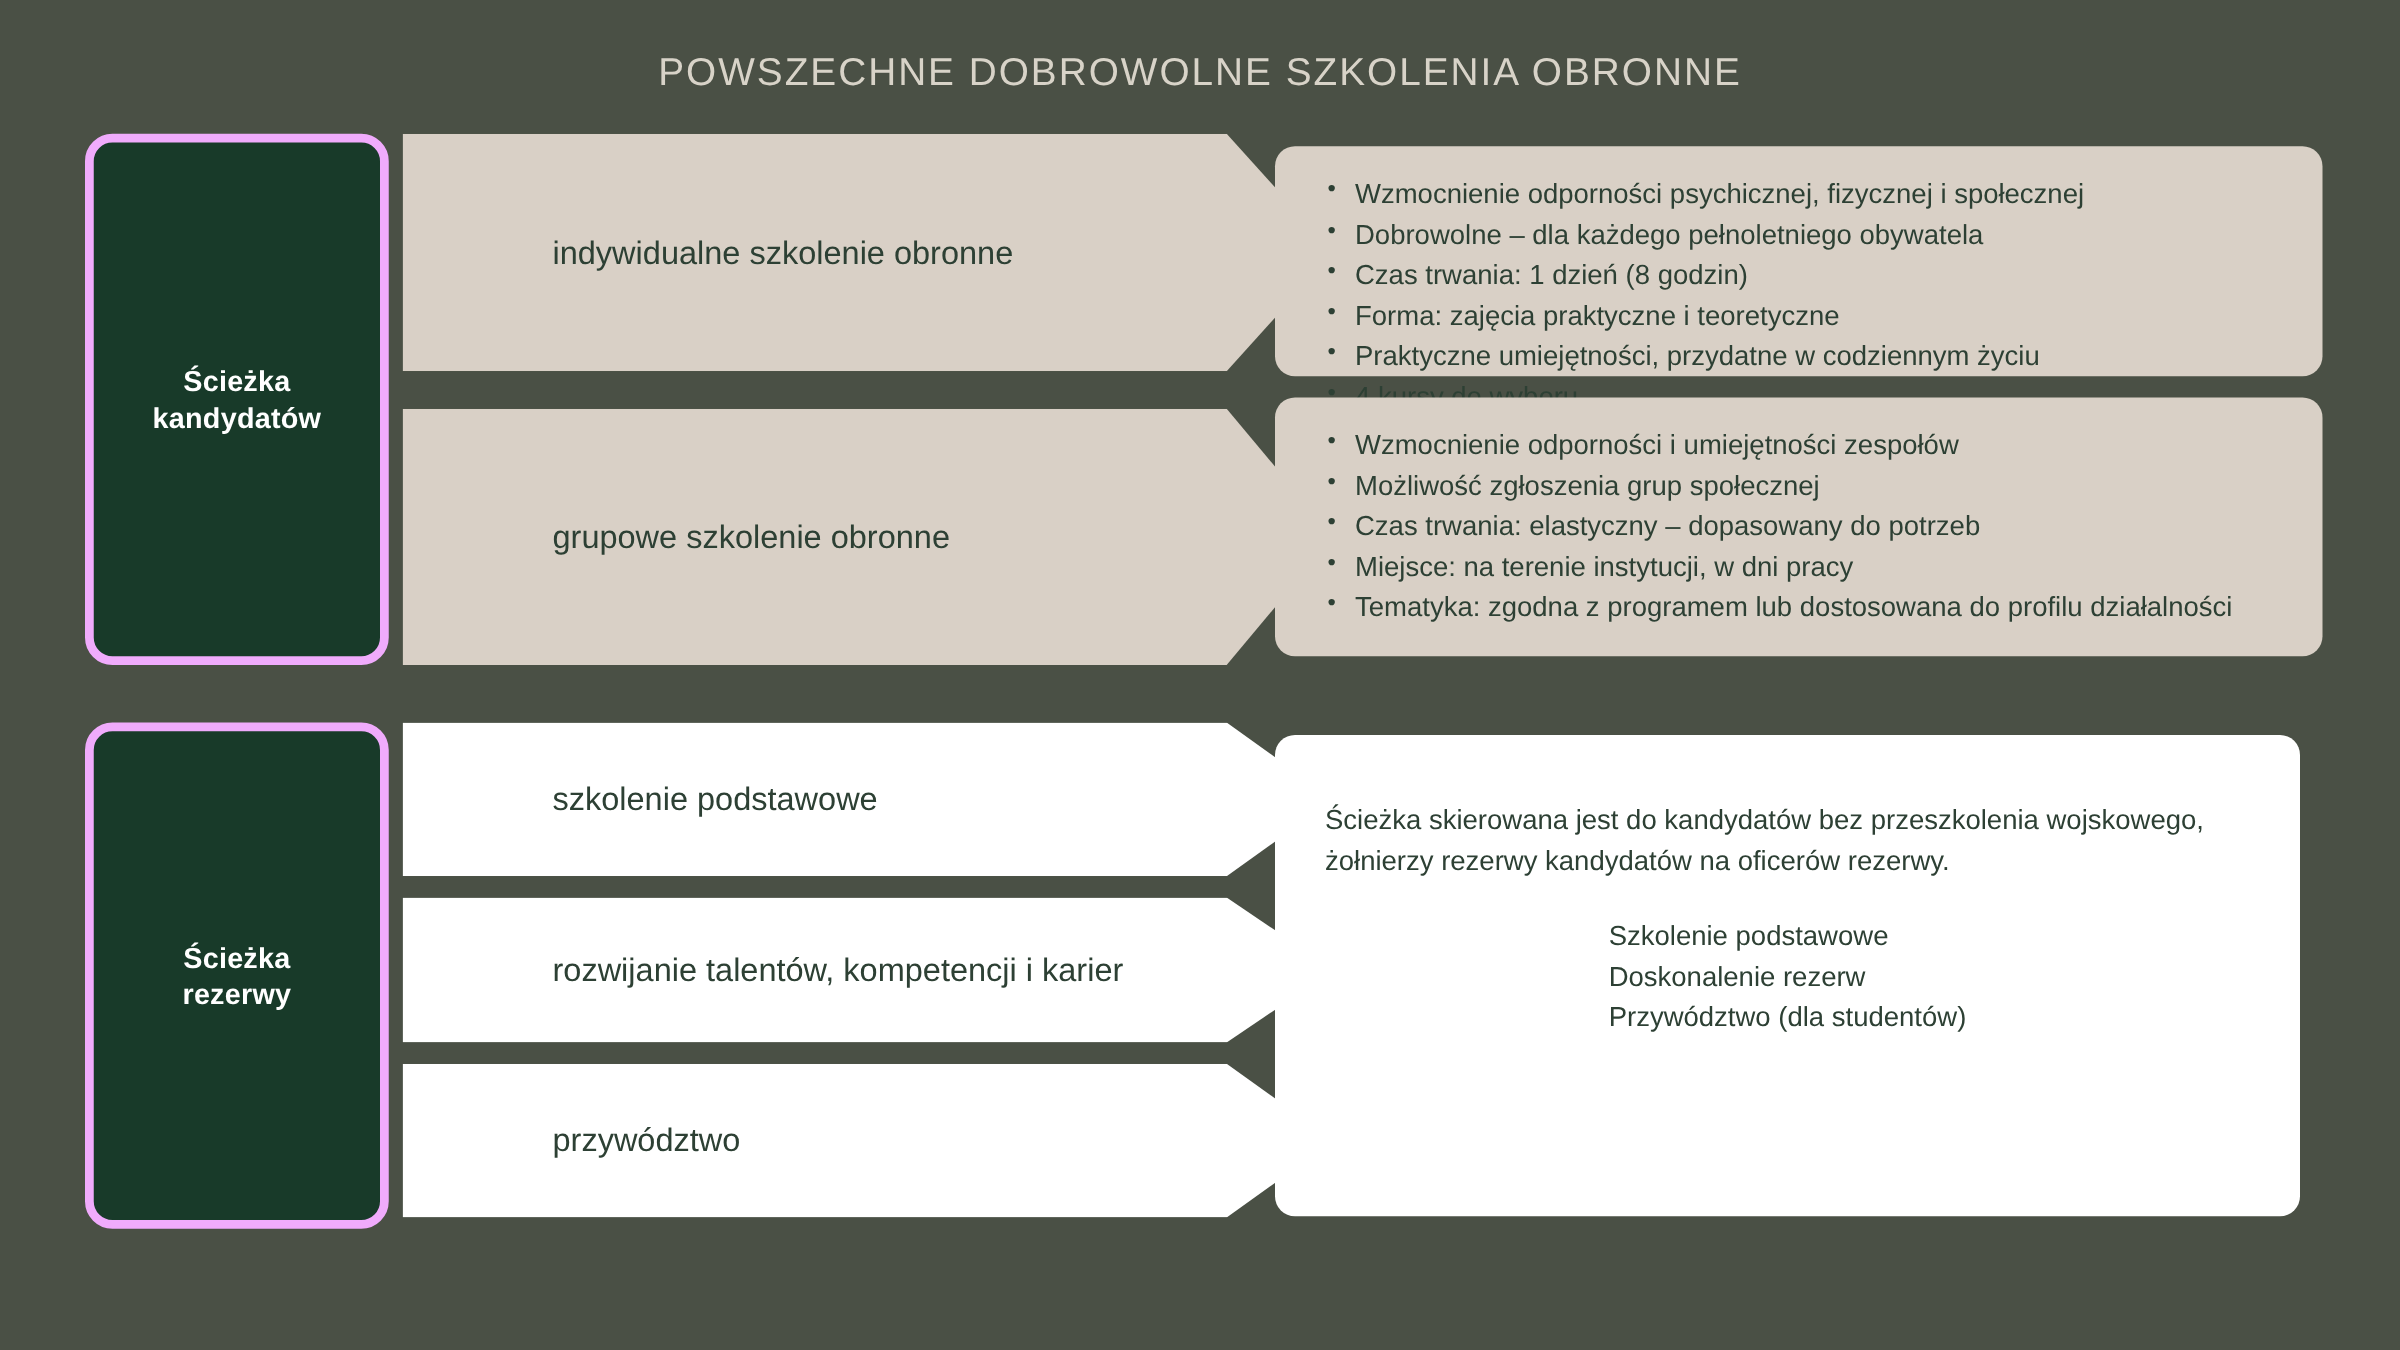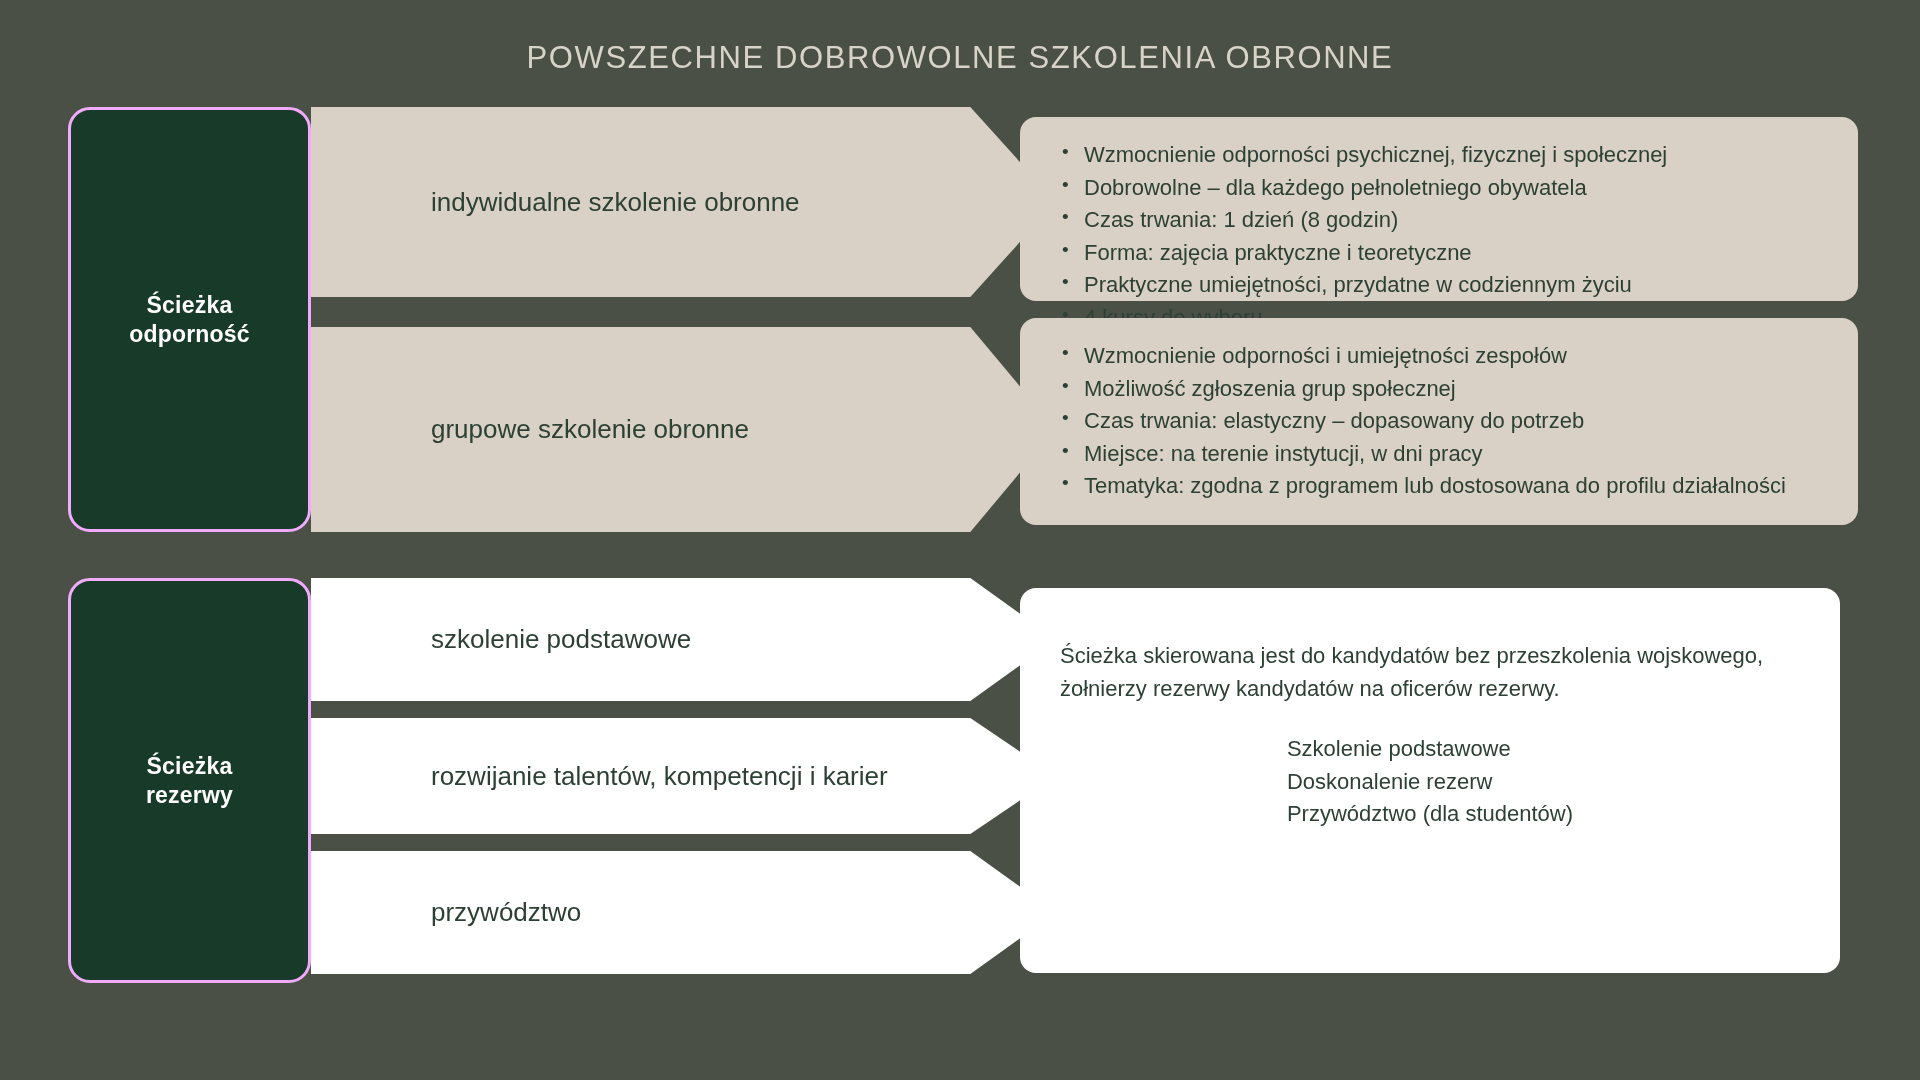--- a/index.html
+++ b/index.html
@@ -39,39 +39,39 @@
   }
   .section-resilience { top: 107px; }
   .section-reserve    { top: 578px; }
 
   
   .path-card {
     position: absolute;
     left: 0;
     width: 243px;
     background: #183a29;
-    border: 3px solid #f0abfc;
+    border: 7px solid #f0abfc;
     border-radius: 22px;
     display: flex;
     align-items: center;
     justify-content: center;
     text-align: center;
     color: #ffffff;
     font-weight: 700;
     font-size: 23px;
     line-height: 1.25;
     letter-spacing: 0.2px;
   }
   .path-card-resilience { top: 0; height: 425px; }
   .path-card-reserve    { top: 0; height: 405px; }
 
   
   .arrows {
     position: absolute;
-    left: 243px;
+    left: 254px;
     top: 0;
   }
 
   .arrow-row {
     position: relative;
     width: 745px;
     display: flex;
     align-items: center;
   }
 
@@ -171,21 +171,21 @@
 </head>
 <body>
 
 <div class="page-title">POWSZECHNE DOBROWOLNE SZKOLENIA OBRONNE</div>
 
 <div class="section section-resilience">
 
   <div class="path-card path-card-resilience">
     <div>
       <span>Ścieżka</span><br>
-      <span>odporność</span>
+      <span>kandydatów</span>
     </div>
   </div>
 
   <div class="arrows">
 
     <div class="arrow-row arrow-r1">
       <div class="arrow-shape beige"></div>
       <div class="arrow-label">indywidualne szkolenie obronne</div>
     </div>
 

